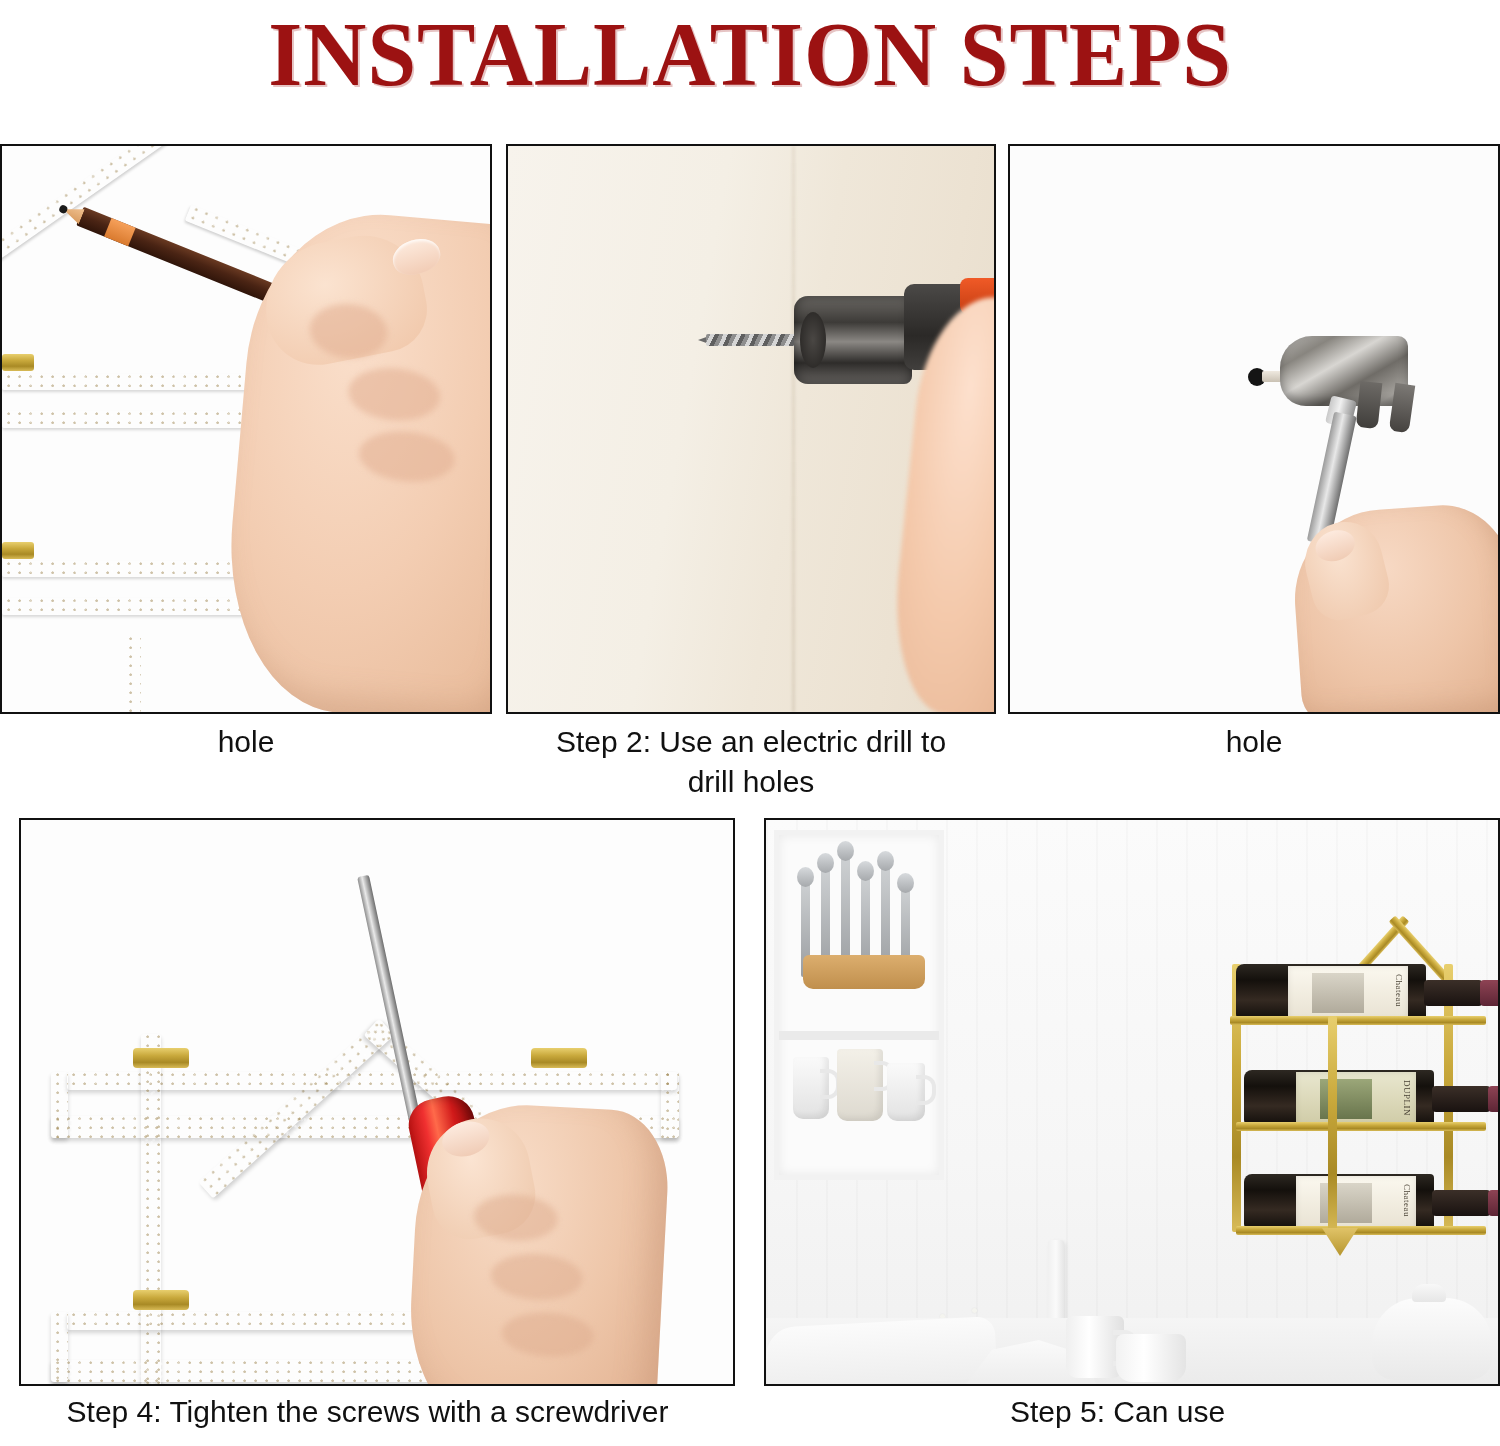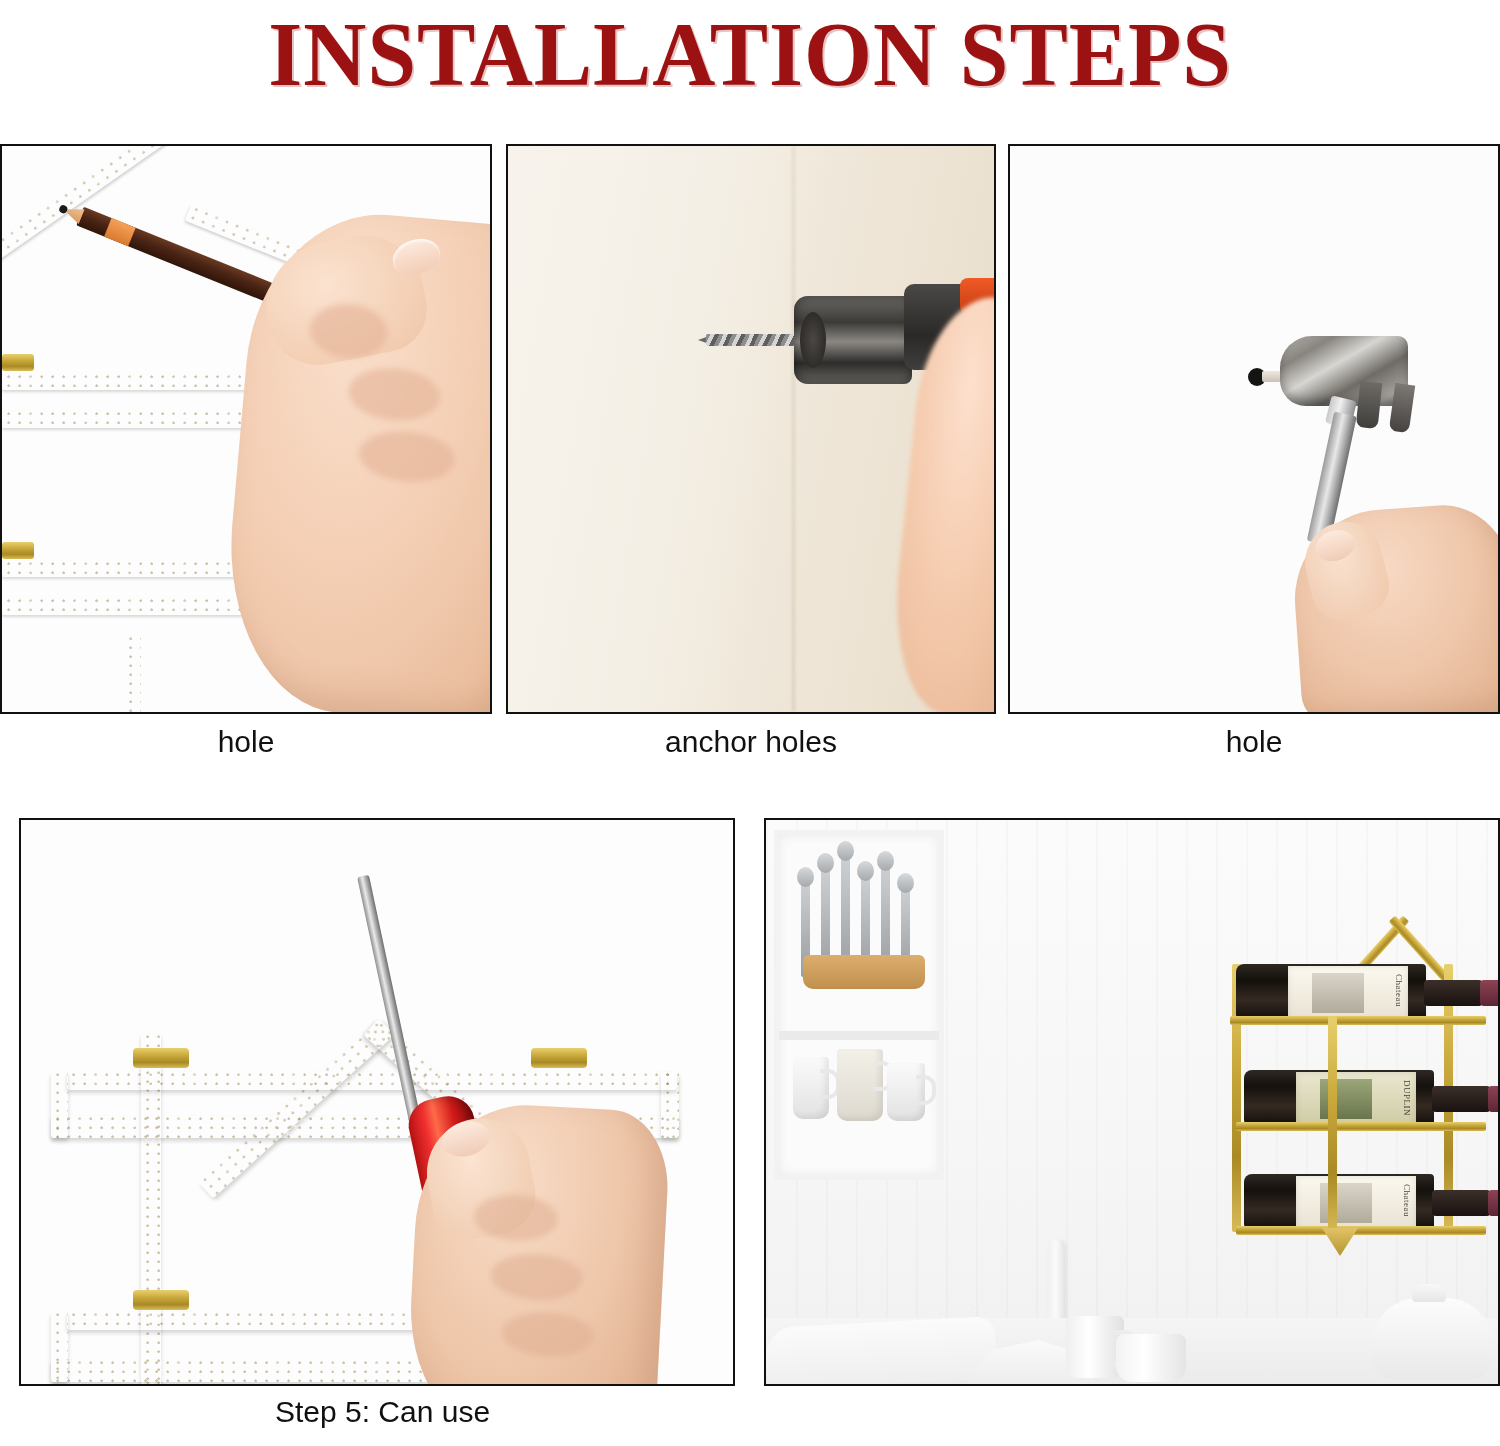--- a/index.html
+++ b/index.html
@@ -573,21 +573,22 @@
       </div>
     </div>
   </div>
 </div>
 
 <div class="cap-row-top">
   <div class="cap k1">
     <div>hole</div>
   </div>
   <div class="cap k2">
-    <div>anchor holes</div>
+    <div>Step 2: Use an electric drill to</div>
+    <div>drill holes</div>
   </div>
   <div class="cap k3">
     <div>hole</div>
   </div>
 </div>
 
 <div class="grid-bottom">
 
   <div class="cell-bot c4">
     <div class="photo">
@@ -698,14 +699,15 @@
       <div class="p5-cloth"></div>
       <div class="p5-napkin"></div>
       <div class="p5-cup"></div>
       <div class="p5-cup2"></div>
       <div class="p5-pot"></div>
     </div>
   </div>
 </div>
 
 <div class="cap-row-bottom">
+  <div class="cap k4">Step 4: Tighten the screws with a screwdriver</div>
   <div class="cap k5">Step 5: Can use</div>
 </div>
 
 </body></html>

